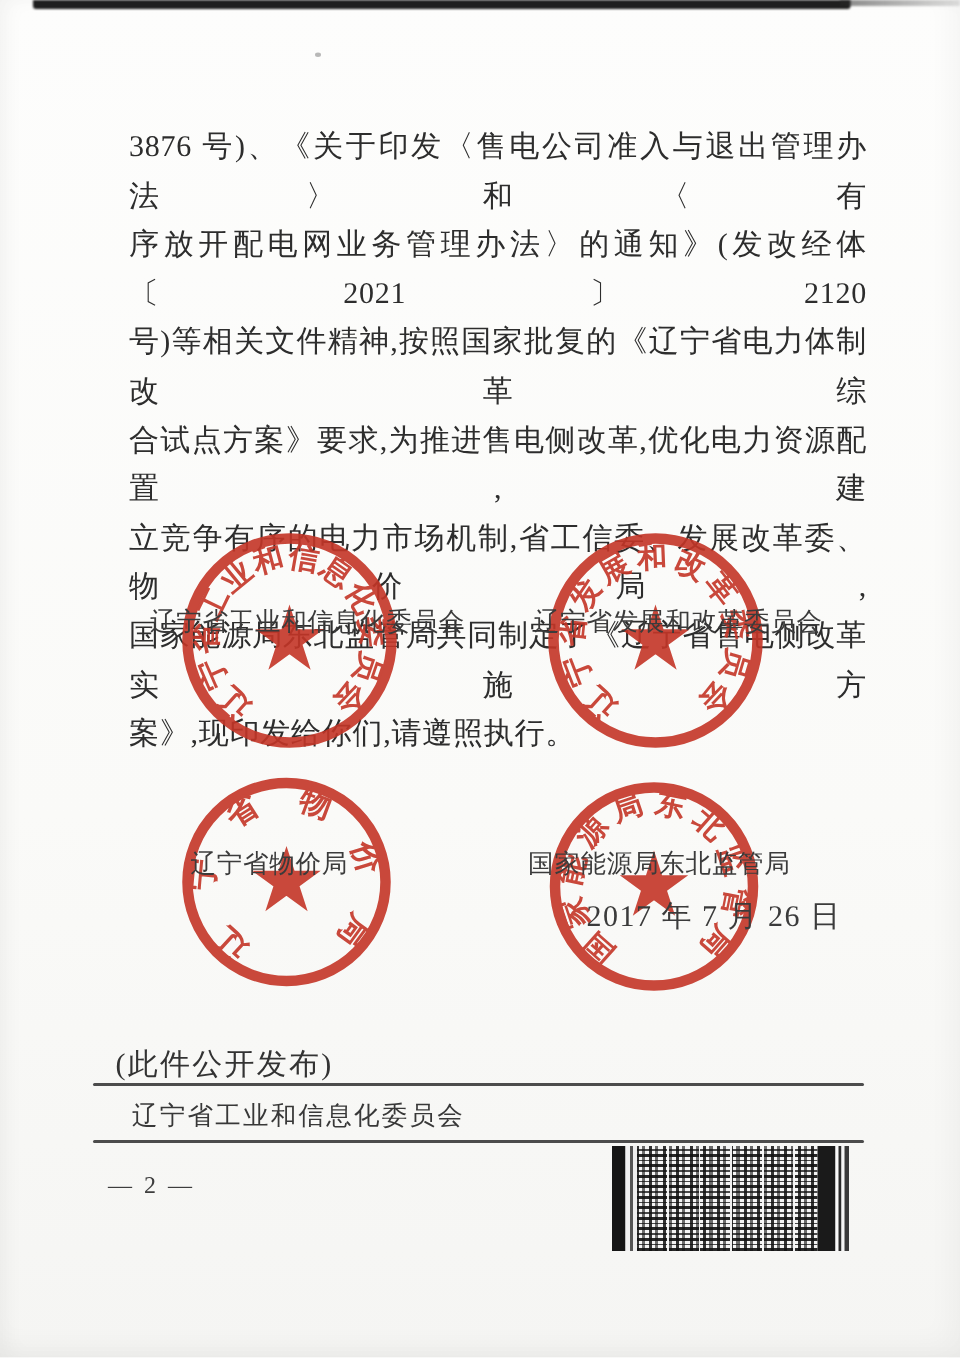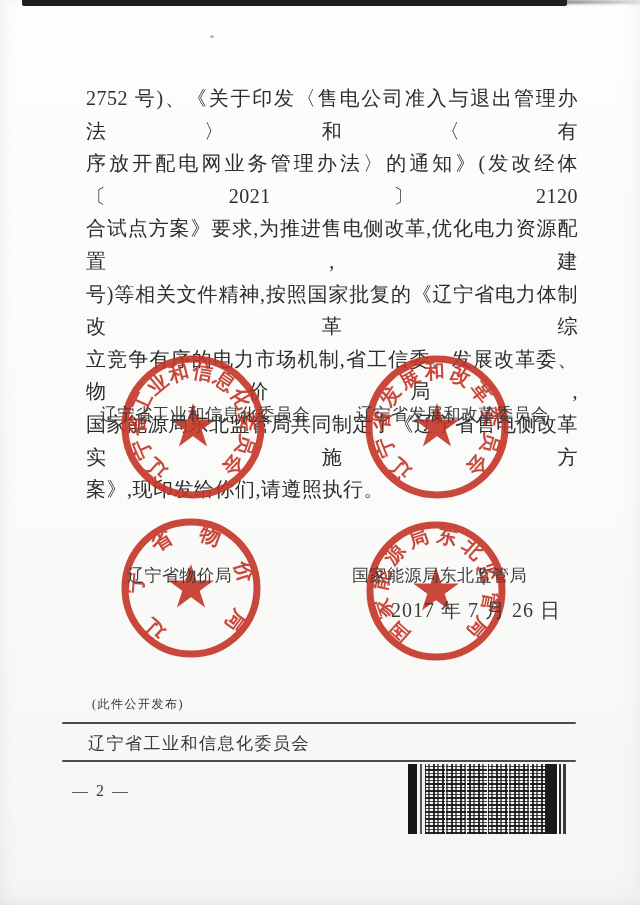--- a/index.html
+++ b/index.html
@@ -51,22 +51,22 @@
   .sig-label-1 { left: 100px; top: 403px; }
   .sig-label-2 { left: 356px; top: 403px; }
   .sig-label-3 { left: 127px; top: 564px; }
   .sig-label-4 { left: 352px; top: 564px; }
   .seal-date {
     position: absolute; z-index: 5; left: 391px; top: 597px;
     font-size: 20px; color: #3b3b3b; letter-spacing: 1px; white-space: nowrap;
   }
   
   .public-note {
-    position: absolute; left: 92px; top: 696px;
-    font-size: 12px; color: #333; letter-spacing: 1.5px;
+    position: absolute; left: 77px; top: 696px;
+    font-size: 20px; color: #333; letter-spacing: 1.5px;
   }
   .rule {
     position: absolute; left: 62px; width: 514px; height: 2px;
     background: #4c4c4c; border-radius: 1px;
   }
   .rule-top { top: 722px; }
   .rule-bottom { top: 760px; }
   .footer-row-issuer {
     position: absolute; left: 88px; top: 732px;
     font-size: 17px; color: #383838; letter-spacing: 1.5px; white-space: nowrap;
@@ -108,24 +108,24 @@
 </head>
 <body>
 
 <div class="page">
 
   <div class="scan-top-bar"></div>
   <div class="scan-top-fade"></div>
   <div class="scan-speck"></div>
 
   <div class="doc-body">
-    <div class="doc-line">2752 号)、《关于印发〈售电公司准入与退出管理办法〉和〈有</div>
+    <div class="doc-line">3876 号)、《关于印发〈售电公司准入与退出管理办法〉和〈有</div>
     <div class="doc-line">序放开配电网业务管理办法〉的通知》(发改经体〔2021〕2120</div>
+    <div class="doc-line">号)等相关文件精神,按照国家批复的《辽宁省电力体制改革综</div>
     <div class="doc-line">合试点方案》要求,为推进售电侧改革,优化电力资源配置,建</div>
-    <div class="doc-line">号)等相关文件精神,按照国家批复的《辽宁省电力体制改革综</div>
     <div class="doc-line">立竞争有序的电力市场机制,省工信委、发展改革委、物价局,</div>
     <div class="doc-line">国家能源局东北监管局共同制定了《辽宁省售电侧改革实施方</div>
     <div class="doc-line last">案》,现印发给你们,请遵照执行。</div>
   </div>
 
   <div class="seal seal-1">
     <svg width="160" height="160" viewBox="0 0 160 160" xmlns="http://www.w3.org/2000/svg" xmlns:xlink="http://www.w3.org/1999/xlink">
       <defs>
           <path id="arc1" d="M 55.5 122.4 A 49 49 0 1 1 104.5 122.4" fill="none"></path>
         </defs>

